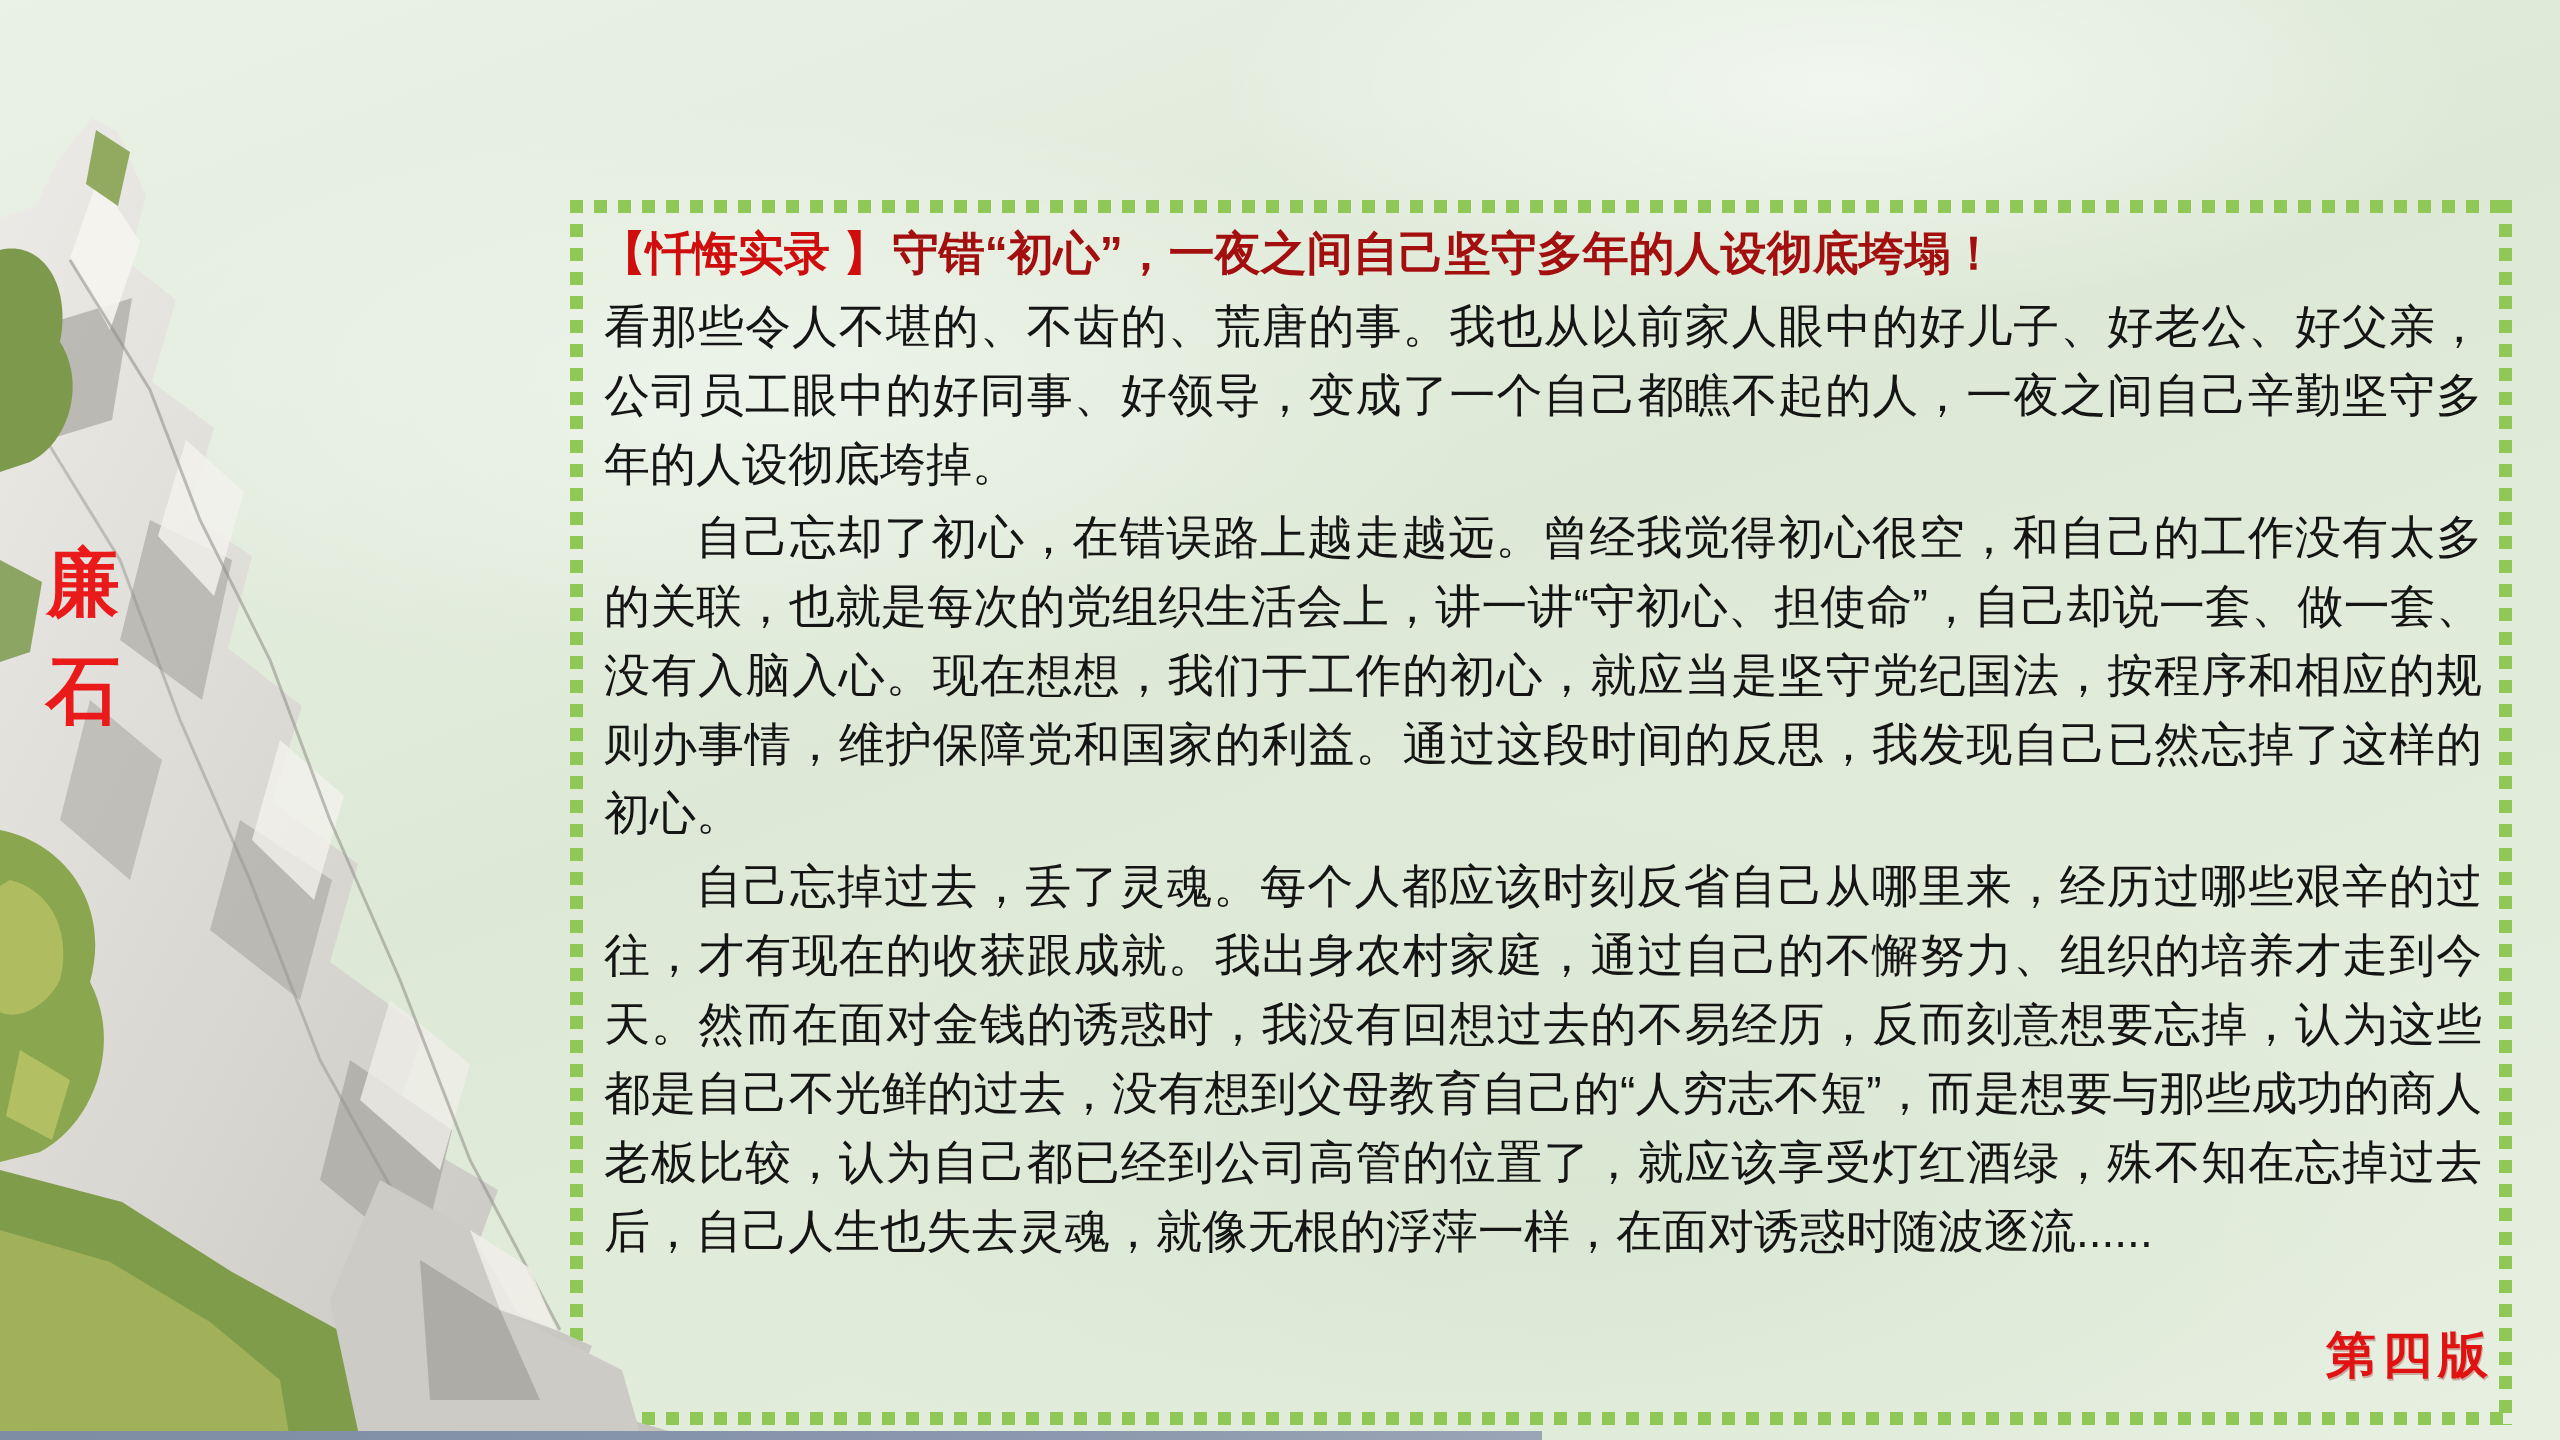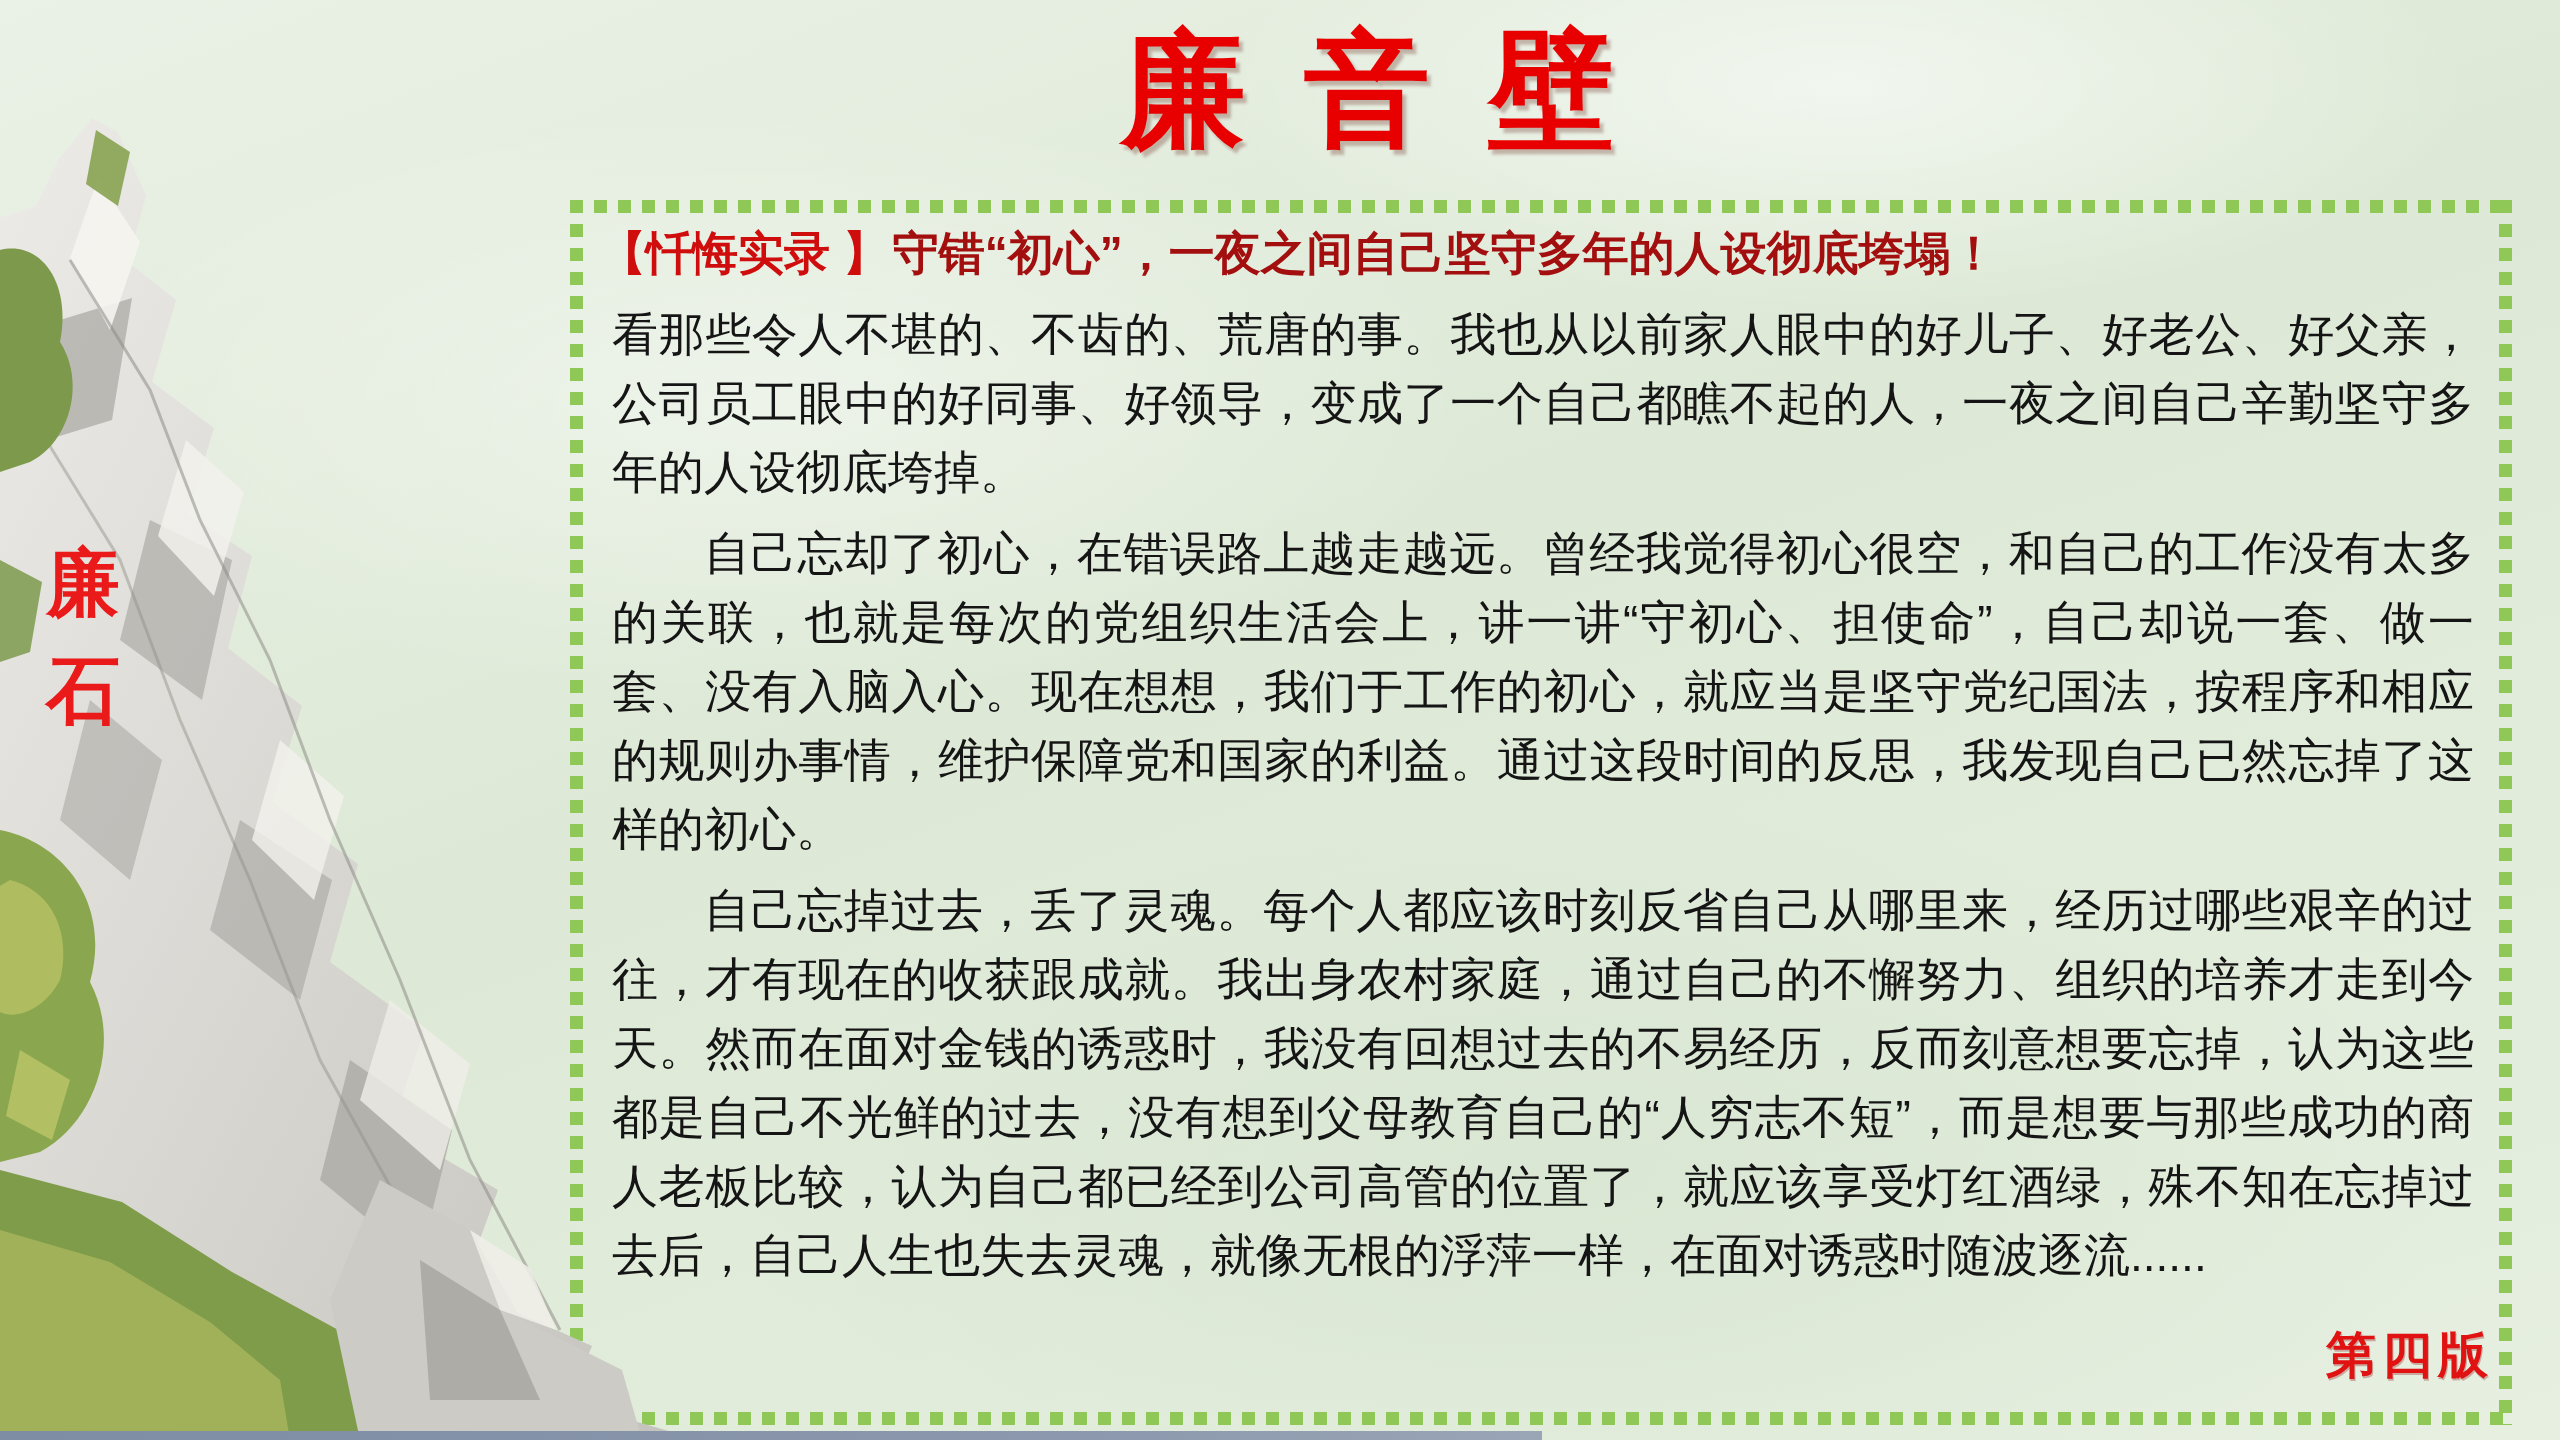--- a/index.html
+++ b/index.html
@@ -57,21 +57,21 @@
   .headline{
     position:absolute;left:30px;top:24px;width:1886px;
     font-size:46px;font-weight:bold;line-height:58px;white-space:nowrap;
   }
   .headline .pre{color:#cf0d0d;}
   .headline .rest{color:#a30f0f;margin-left:4px;}
   .body-text{
     position:absolute;left:30px;top:88px;width:1886px;
     font-size:46px;line-height:69px;color:#151515;text-align:justify;
   }
-  .body-text p{margin:12px;}
+  .body-text p{margin:4px;}
   .body-text p.indent{text-indent:2em;}
 
   .page-number{
     position:absolute;left:1756px;top:1122px;width:170px;
     font-family:Liberation Mono, monospace;font-weight:bold;
     font-size:50px;color:#e01212;letter-spacing:6px;white-space:nowrap;
     text-shadow:1px 2px 0 rgba(140,10,10,.3);
   }
 
   
@@ -120,21 +120,20 @@
       <path fill="#a9b75c" opacity="0.8" d="M0 1230 L110 1262 L210 1322 L280 1380 L290 1440 L0 1440 Z"></path>
       <path fill="#c3c96b" opacity="0.7" d="M20 1050 L70 1080 L52 1140 L6 1116 Z"></path>
     </g>
     <g>
       <path fill="#cccbc5" d="M380 1180 L470 1230 L522 1320 L622 1370 L642 1440 L360 1440 L330 1300 Z"></path>
       <path fill="#a5a49e" opacity="0.8" d="M420 1260 L500 1310 L540 1400 L430 1400 Z"></path>
       <path fill="#f0efe9" opacity="0.85" d="M470 1230 L530 1268 L556 1330 L500 1310 Z"></path>
     </g>
   </svg>
 
-  <div class="page-title">廉音壁</div>
 
 
   <div class="panel">
     <div class="g dots-h e-top"></div>
     <div class="g dots-h e-bottom"></div>
     <div class="g dots-v e-left"></div>
     <div class="g dots-v e-right"></div>
 
     <div class="headline">
       <span class="pre">【忏悔实录 】</span><span class="rest">守错“初心”，一夜之间自己坚守多年的人设彻底垮塌！</span>

